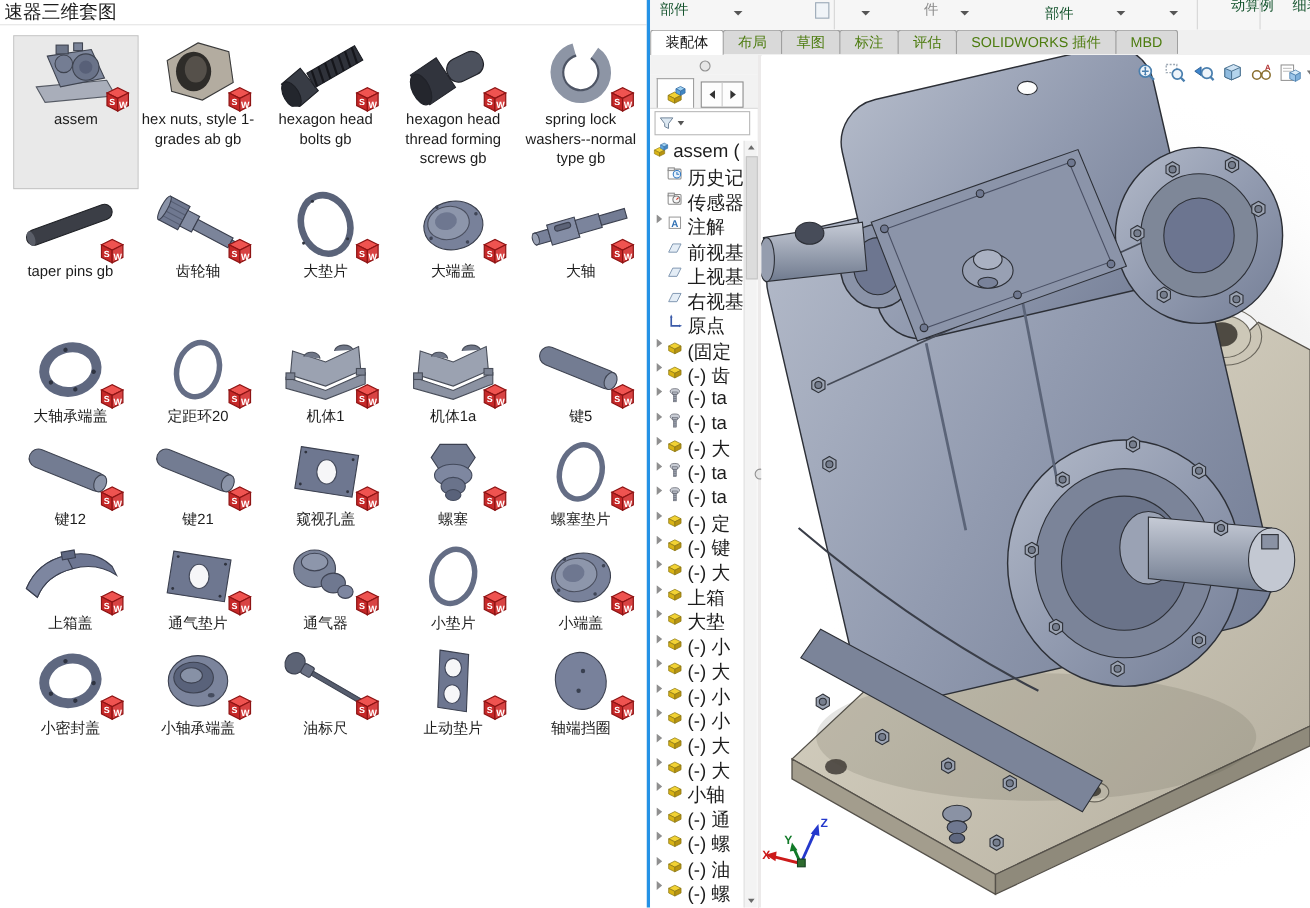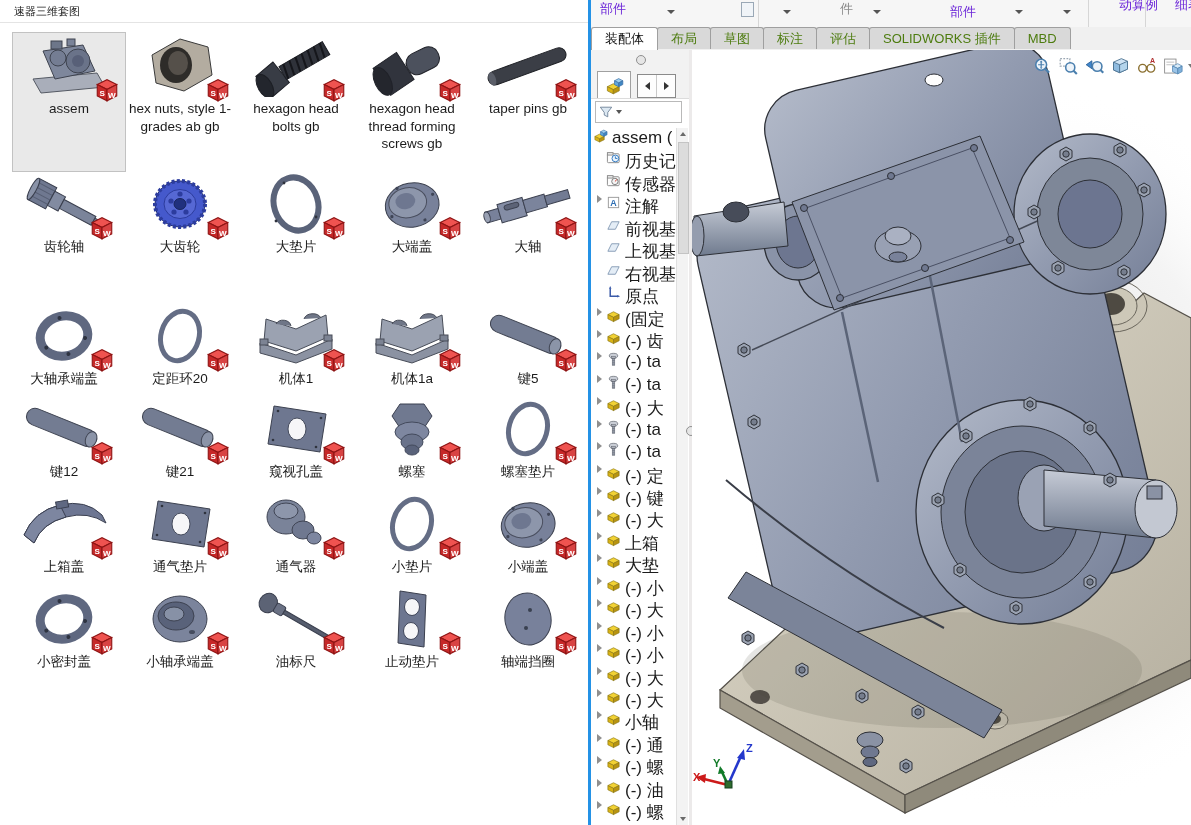--- a/index.html
+++ b/index.html
@@ -1,31 +1,31 @@
 <!DOCTYPE html>
 <html><head>
 <meta charset="utf-8">
 <style>
   html,body{margin:0;padding:0;width:1191px;height:825px;overflow:hidden;background:#fff;
     font-family:"Liberation Sans","DejaVu Sans",sans-serif;color:#1c1c1c;}
   
   #explorer{position:absolute;left:0;top:0;width:588px;height:825px;background:#fff;border-right:1px solid #d8d8d8;}
-  #exp-title{height:22px;line-height:22px;font-size:11px;padding-left:14px;border-bottom:1px solid #e4e4e4;white-space:nowrap;overflow:hidden;}
+  #exp-title{height:22px;line-height:22px;font-size:17px;padding-left:4px;border-bottom:1px solid #e4e4e4;white-space:nowrap;overflow:hidden;}
   #grid{display:grid;grid-template-columns:repeat(5,116px);grid-template-rows:138px 132px 93px 95px 95px 95px 118px;justify-items:center;padding:10px 0 0 6px;}
   .fitem{width:112px;display:flex;flex-direction:column;align-items:center;}
   .fitem.selected{background:#e9e9e9;outline:1px solid #c2c2c2;margin-left:10px;}
   .thumb{position:relative;width:102px;height:66px;display:flex;align-items:center;justify-content:center;}
   .thumbsvg{width:96px;height:62px;}
   .swbadge{position:absolute;right:0;bottom:-3px;width:26px;height:24px;}
   .flabel{font-size:13.5px;line-height:1.3;text-align:center;overflow-wrap:anywhere;margin-top:1px;}
   
   #sw{position:absolute;left:588px;top:0;width:603px;height:825px;background:#fff;}
   #divider{position:absolute;left:0;top:0;width:3px;height:825px;background:#2492e6;}
   #ribbon{position:absolute;left:3px;top:0;width:600px;height:27px;background:#f6f6f6;overflow:hidden;}
-  .frag{position:absolute;font-size:13px;color:#6d28d9;white-space:nowrap;}
+  .frag{position:absolute;font-size:13px;color:#14532d;white-space:nowrap;}
   .frag.faint{color:#8a8a8a;}
   .caret{position:absolute;width:0;height:0;border-left:4px solid transparent;border-right:4px solid transparent;border-top:4px solid #555;}
   .rsep{position:absolute;top:0;width:1px;height:27px;background:#d6d6d6;}
   .rbox{position:absolute;width:11px;height:13px;border:1px solid #9aa8b6;background:#f0f4f8;}
   #tabrow{position:absolute;left:3px;top:27px;width:600px;height:23px;background:#f0f0f0;border-bottom:1px solid #a8a8a8;white-space:nowrap;}
   .rtab{display:inline-block;height:21px;line-height:21px;padding:0 13px;font-size:13px;color:#4d7c0f;
     background:#d9d9d9;border:1px solid #9f9f9f;border-bottom:none;border-radius:3px 3px 0 0;margin-right:-1px;vertical-align:top;}
   .rtab.active{background:#fff;color:#111;height:22px;position:relative;z-index:2;}
   
   #featpanel{position:absolute;left:3px;top:50px;width:98px;height:775px;background:#fff;border-right:1px solid #c9c9c9;}
@@ -402,49 +402,49 @@
           </svg>
           <svg class="swbadge">
             <use href="#sw-badge"></use>
           </svg>
         </div>
         <div class="flabel">hexagon head thread forming screws gb</div>
       </div>
       <div class="fitem">
         <div class="thumb">
           <svg class="thumbsvg">
+            <use href="#t-lockwasher"></use>
+          </svg>
+          <svg class="swbadge">
+            <use href="#sw-badge"></use>
+          </svg>
+        </div>
+        <div class="flabel">spring lock washers--normal type gb</div>
+      </div>
+      <div class="fitem">
+        <div class="thumb">
+          <svg class="thumbsvg">
             <use href="#t-pin"></use>
           </svg>
           <svg class="swbadge">
             <use href="#sw-badge"></use>
           </svg>
         </div>
         <div class="flabel">taper pins gb</div>
       </div>
       <div class="fitem">
         <div class="thumb">
           <svg class="thumbsvg">
             <use href="#t-gearshaft"></use>
           </svg>
           <svg class="swbadge">
             <use href="#sw-badge"></use>
           </svg>
         </div>
         <div class="flabel">齿轮轴</div>
-      </div>
-      <div class="fitem">
-        <div class="thumb">
-          <svg class="thumbsvg">
-            <use href="#t-gearblue"></use>
-          </svg>
-          <svg class="swbadge">
-            <use href="#sw-badge"></use>
-          </svg>
-        </div>
-        <div class="flabel">大齿轮</div>
       </div>
       <div class="fitem">
         <div class="thumb">
           <svg class="thumbsvg">
             <use href="#t-washer"></use>
           </svg>
           <svg class="swbadge">
             <use href="#sw-badge"></use>
           </svg>
         </div>

